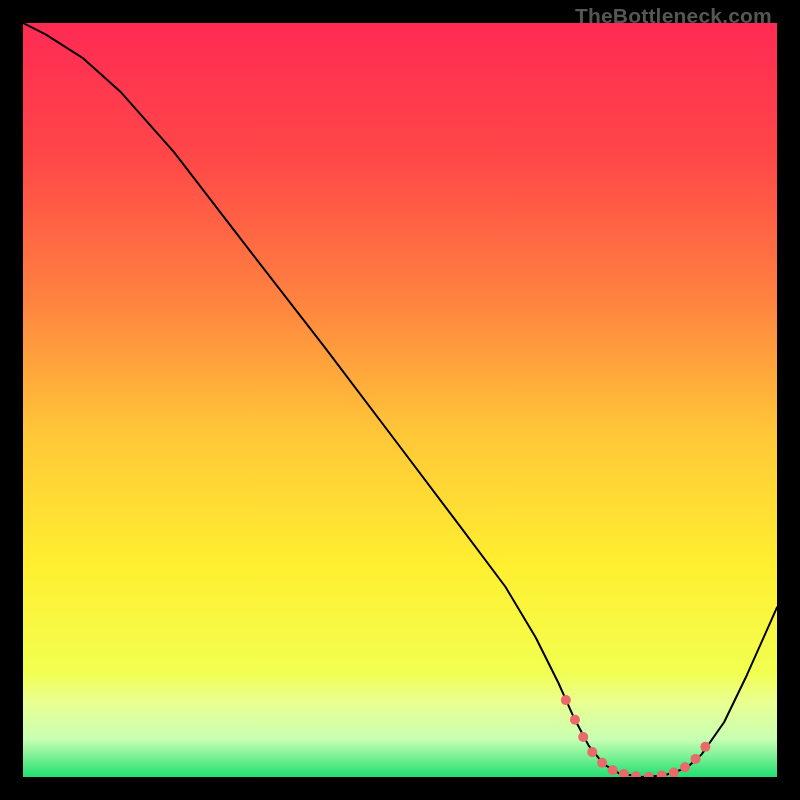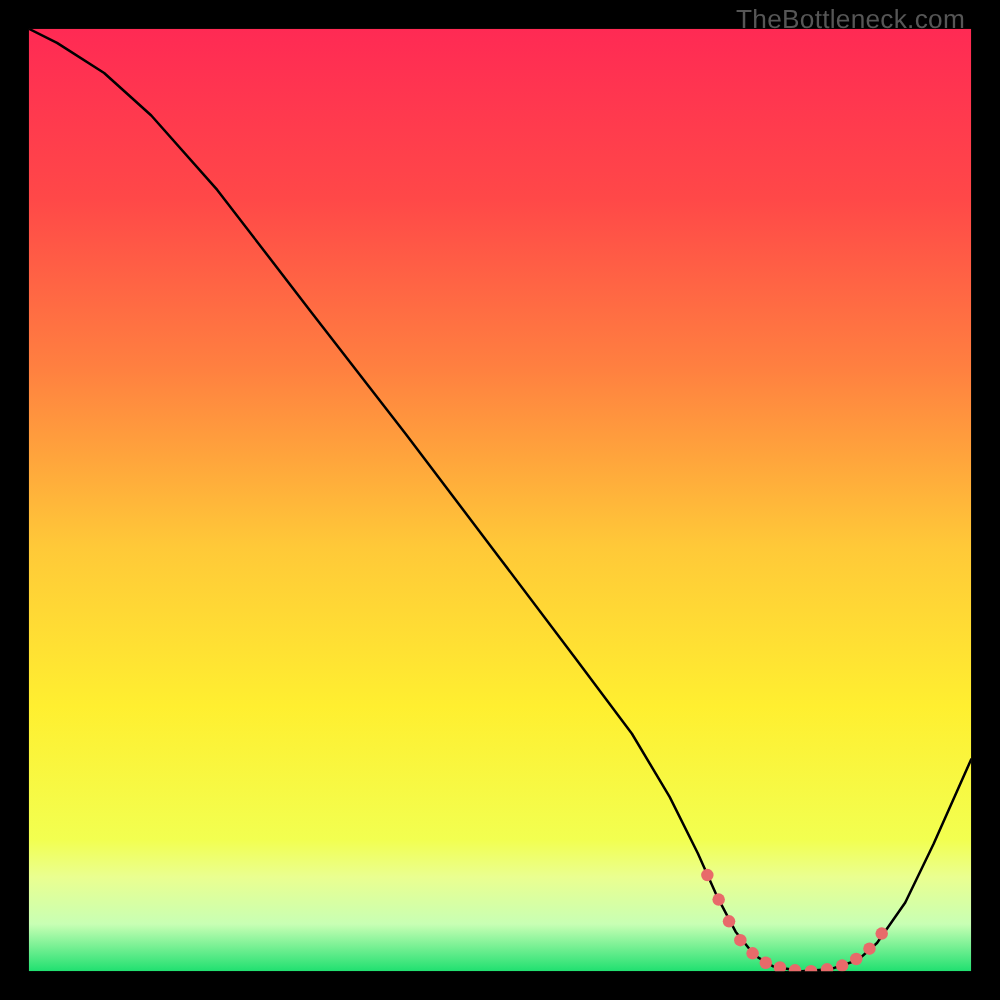--- a/index.html
+++ b/index.html
@@ -24,21 +24,21 @@
     left: 0;
     top: 0;
     width: 754px;
     height: 754px;
   }
   .watermark {
     position: absolute;
     top: 4px;
     right: 28px;
     font-size: 21px;
-    font-weight: 400;
+    font-weight: 700;
     color: #565656;
     font-family: Arial, Helvetica, sans-serif;
     letter-spacing: 0.2px;
   }
   svg {
     display: block;
   }
 </style>
 </head>
 <body>

